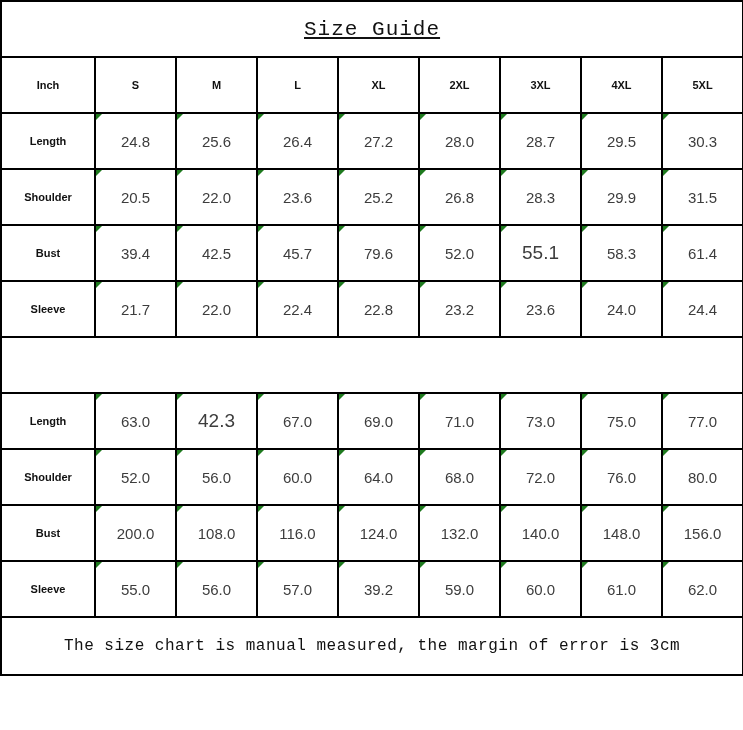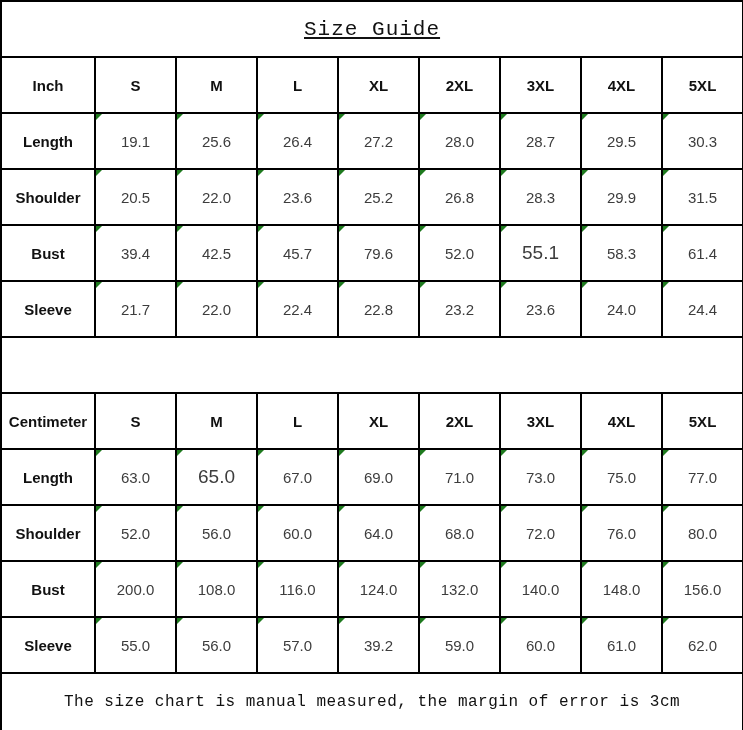--- a/index.html
+++ b/index.html
@@ -27,21 +27,21 @@
     font-size: 21px;
     font-weight: 500;
     letter-spacing: 1px;
     color: #111;
     text-decoration: underline;
   }
   .hdr-cell, .label-cell {
     height: 56px;
     font-family: "Liberation Sans", "DejaVu Sans", sans-serif;
     font-weight: bold;
-    font-size: 15px;
+    font-size: 11px;
     color: #111;
   }
   .val-cell {
     height: 56px;
     font-size: 15px;
     color: #3d3d3d;
   }
   .val-cell.big { font-size: 19px; }
   .flag {
     position: absolute;
@@ -89,21 +89,21 @@
         <th class="hdr-cell">M</th>
         <th class="hdr-cell">L</th>
         <th class="hdr-cell">XL</th>
         <th class="hdr-cell">2XL</th>
         <th class="hdr-cell">3XL</th>
         <th class="hdr-cell">4XL</th>
         <th class="hdr-cell">5XL</th>
       </tr>
       <tr>
         <th class="label-cell">Length</th>
-        <td class="val-cell"><span class="flag"></span><span>19.1</span></td>
+        <td class="val-cell"><span class="flag"></span><span>24.8</span></td>
         <td class="val-cell"><span class="flag"></span><span>25.6</span></td>
         <td class="val-cell"><span class="flag"></span><span>26.4</span></td>
         <td class="val-cell"><span class="flag"></span><span>27.2</span></td>
         <td class="val-cell"><span class="flag"></span><span>28.0</span></td>
         <td class="val-cell"><span class="flag"></span><span>28.7</span></td>
         <td class="val-cell"><span class="flag"></span><span>29.5</span></td>
         <td class="val-cell"><span class="flag"></span><span>30.3</span></td>
       </tr>
       <tr>
         <th class="label-cell">Shoulder</th>
@@ -141,34 +141,23 @@
     </tbody>
 
   <tbody>
     <tr>
       <td colspan="9" class="gap-cell"></td>
     </tr>
   </tbody>
 
   <tbody>
       <tr>
-        <th class="hdr-cell">Centimeter</th>
-        <th class="hdr-cell">S</th>
-        <th class="hdr-cell">M</th>
-        <th class="hdr-cell">L</th>
-        <th class="hdr-cell">XL</th>
-        <th class="hdr-cell">2XL</th>
-        <th class="hdr-cell">3XL</th>
-        <th class="hdr-cell">4XL</th>
-        <th class="hdr-cell">5XL</th>
-      </tr>
-      <tr>
         <th class="label-cell">Length</th>
         <td class="val-cell"><span class="flag"></span><span>63.0</span></td>
-        <td class="val-cell big"><span class="flag"></span><span>65.0</span></td>
+        <td class="val-cell big"><span class="flag"></span><span>42.3</span></td>
         <td class="val-cell"><span class="flag"></span><span>67.0</span></td>
         <td class="val-cell"><span class="flag"></span><span>69.0</span></td>
         <td class="val-cell"><span class="flag"></span><span>71.0</span></td>
         <td class="val-cell"><span class="flag"></span><span>73.0</span></td>
         <td class="val-cell"><span class="flag"></span><span>75.0</span></td>
         <td class="val-cell"><span class="flag"></span><span>77.0</span></td>
       </tr>
       <tr>
         <th class="label-cell">Shoulder</th>
         <td class="val-cell"><span class="flag"></span><span>52.0</span></td>

